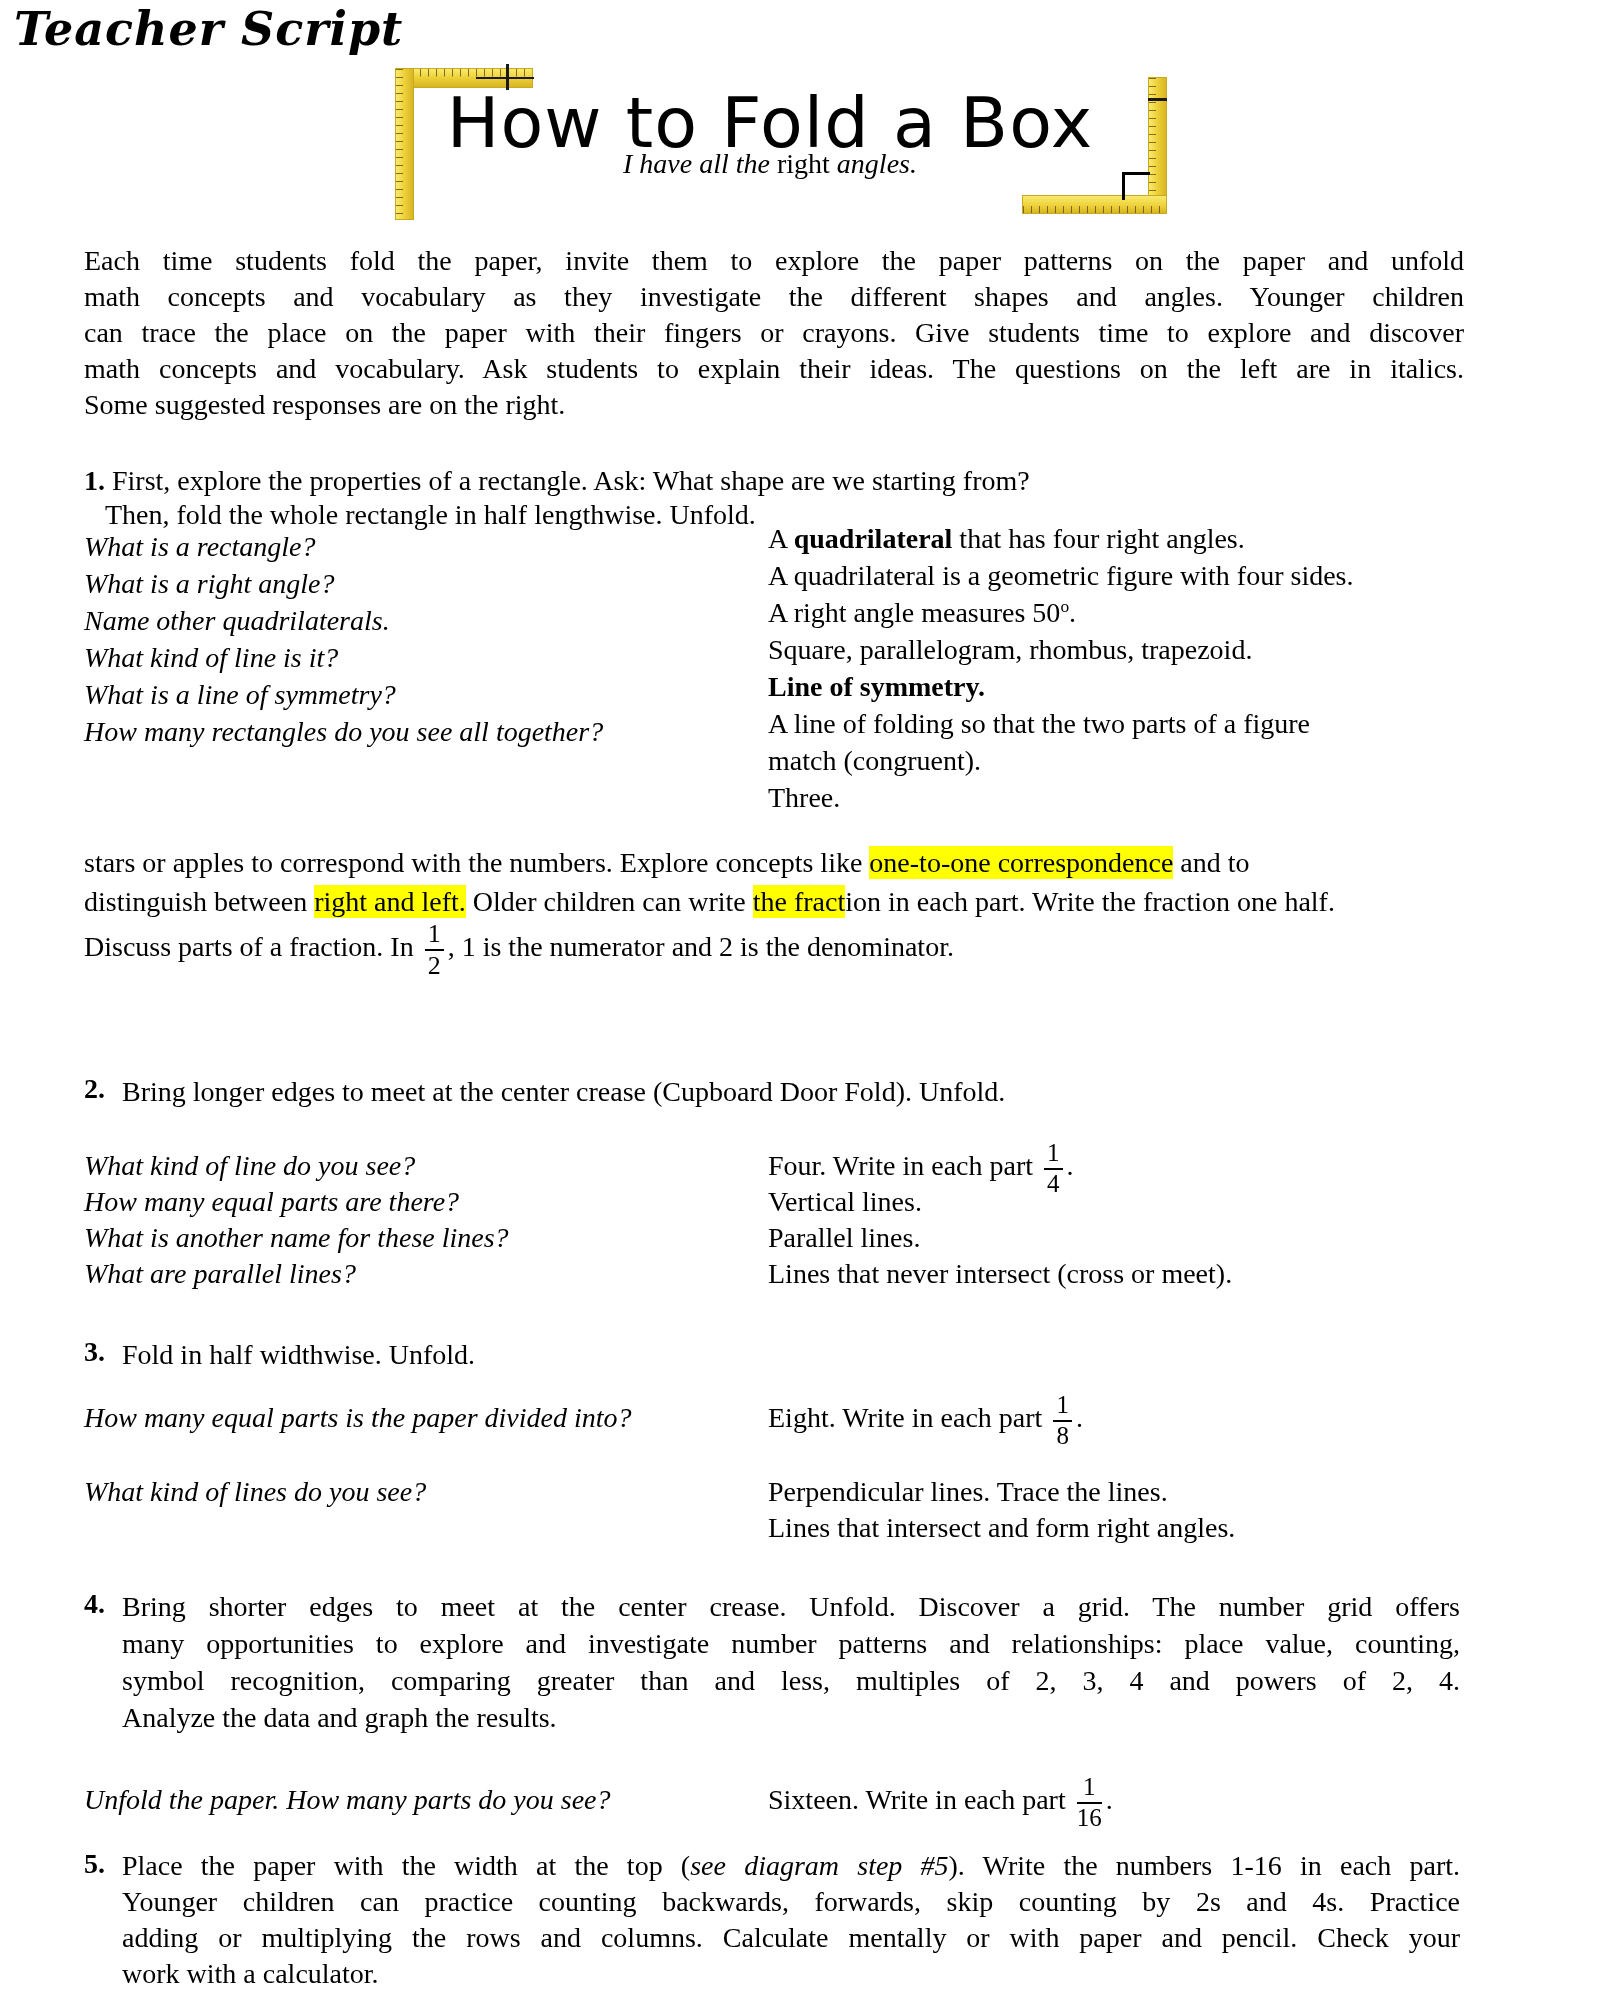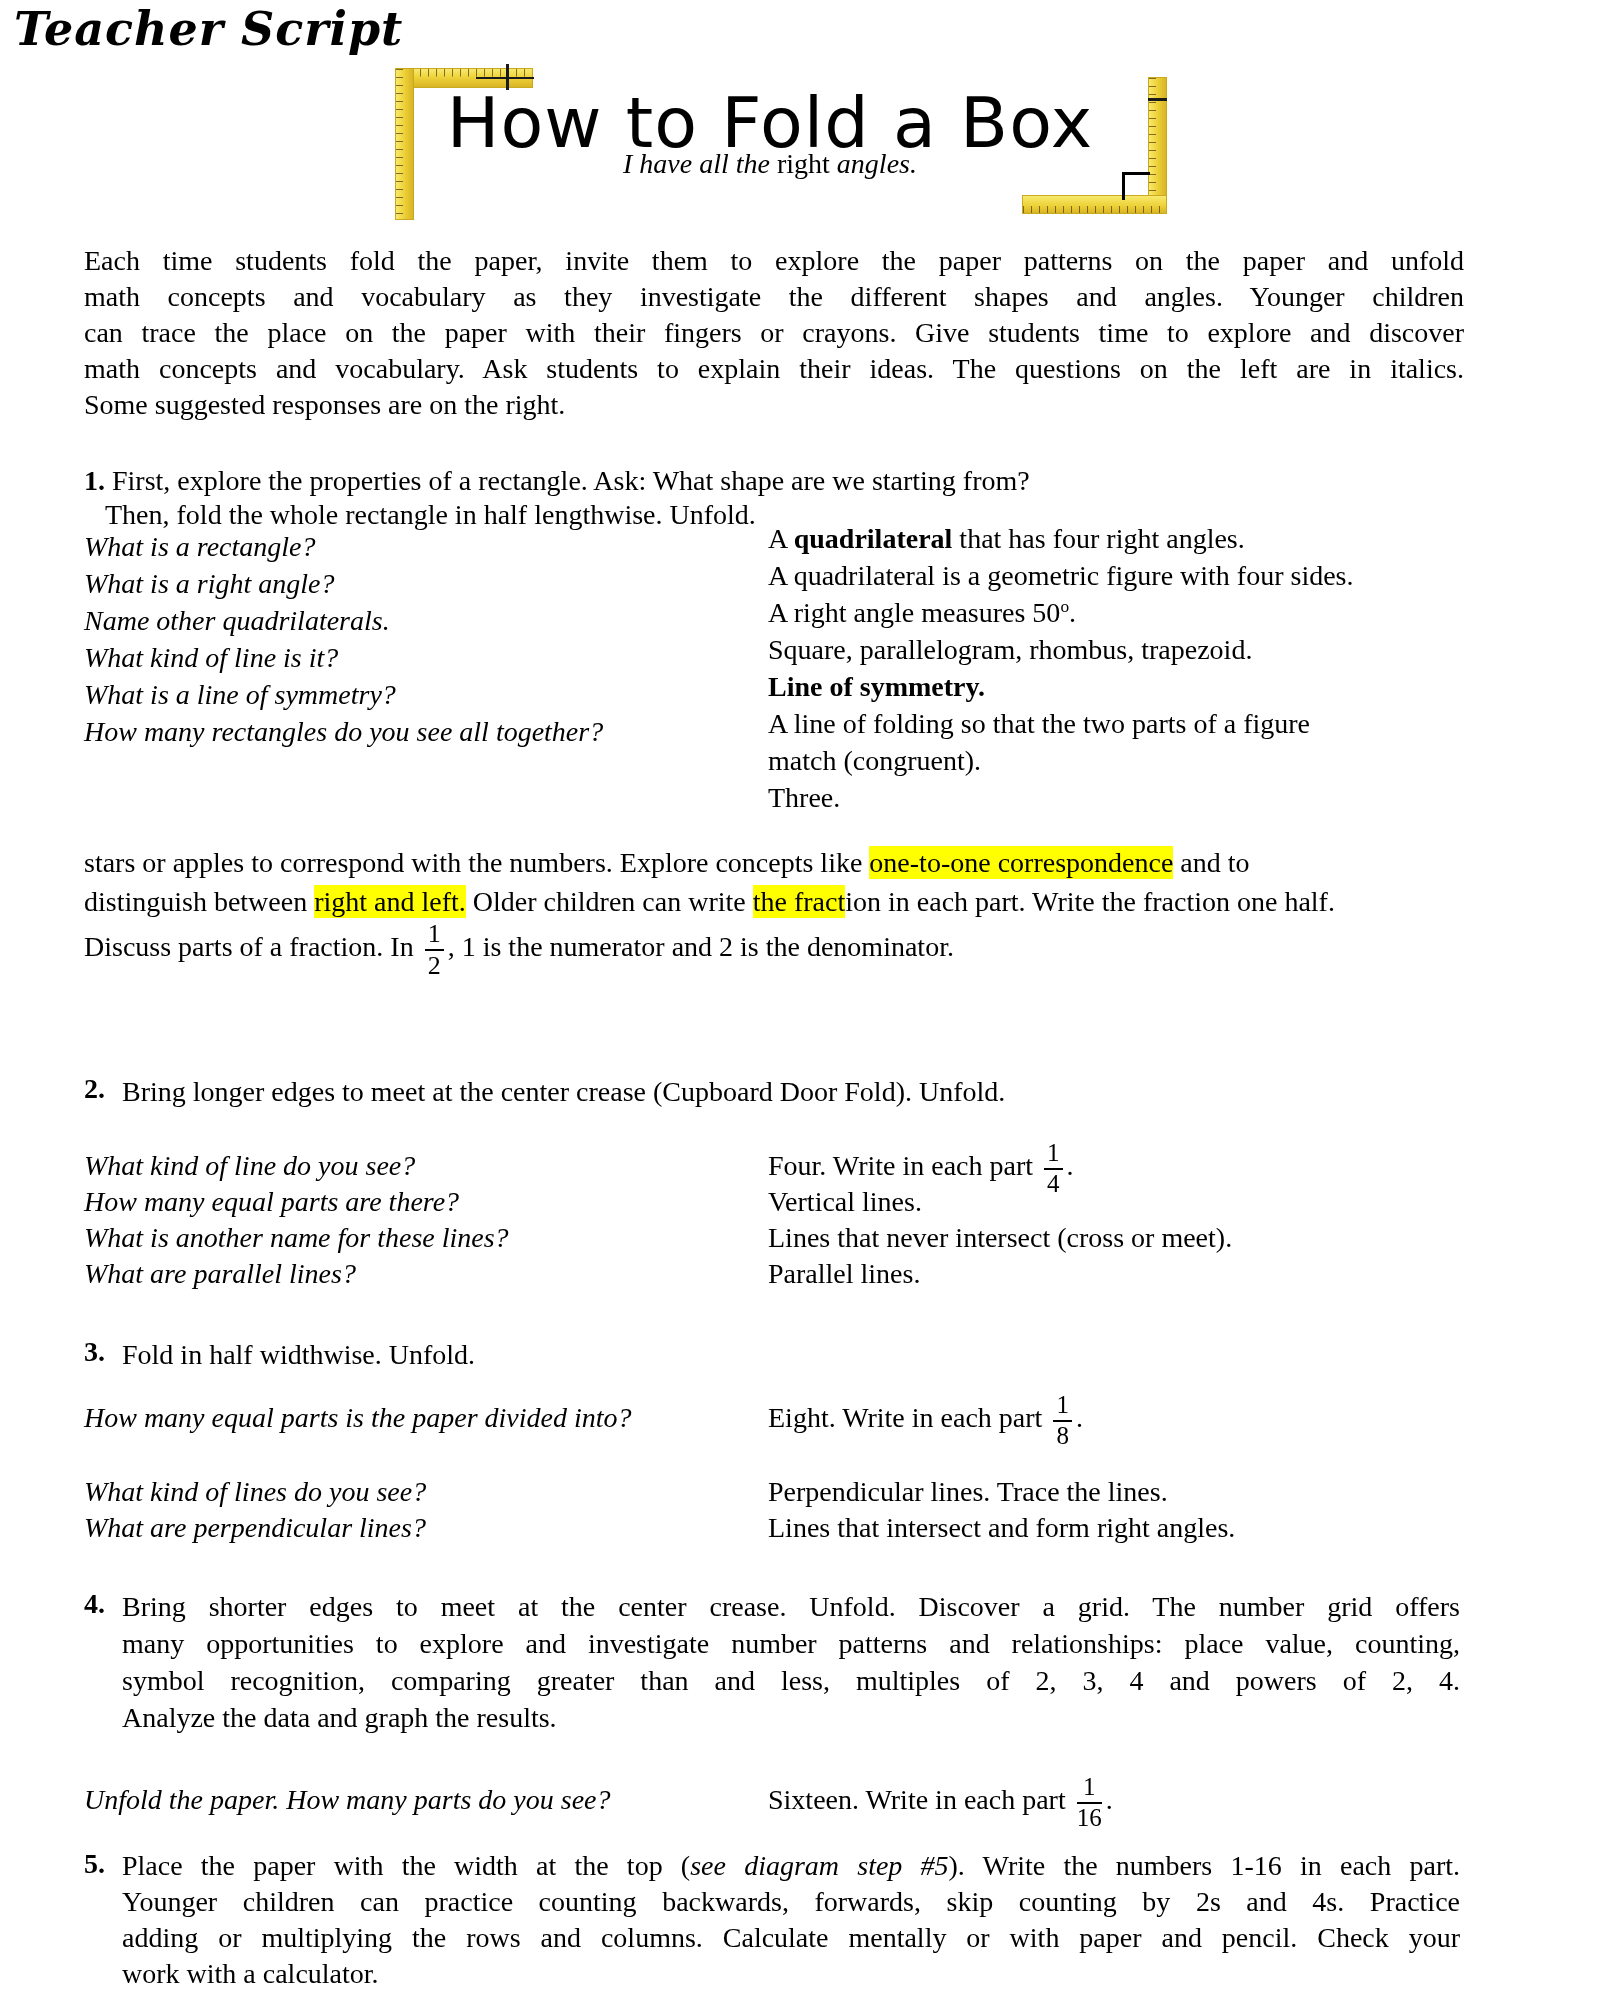--- a/index.html
+++ b/index.html
@@ -132,35 +132,34 @@
   <div class="qa" style="top:1148px;">
     <div class="ql">
       <div class="line36">What kind of line do you see?</div>
       <div class="line36">How many equal parts are there?</div>
       <div class="line36">What is another name for these lines?</div>
       <div class="line36">What are parallel lines?</div>
     </div>
     <div class="qr">
       <div class="line36"><span>Four. Write in each part </span><span class="frac frac-sm"><span class="fn">1</span><span class="fd">4</span></span><span>.</span></div>
       <div class="line36">Vertical lines.</div>
+      <div class="line36">Parallel lines.</div>
       <div class="line36">Lines that never intersect (cross or meet).</div>
-      <div class="line36">Parallel lines.</div>
     </div>
   </div>
 
   <div class="step" style="top:1336px;">
     <div class="num">3.</div>
     <div class="body nowrap">Fold in half widthwise. Unfold.</div>
   </div>
 
   <div class="qa" style="top:1400px;">
     <div class="ql">
       <div class="line36">How many equal parts is the paper divided into?</div>
       <div class="line36 gap38">What kind of lines do you see?</div>
-      <div class="line36">What are perpendicular lines?</div>
     </div>
     <div class="qr">
       <div class="line36"><span>Eight. Write in each part </span><span class="frac frac-sm"><span class="fn">1</span><span class="fd">8</span></span><span>.</span></div>
       <div class="line36 gap38">Perpendicular lines. Trace the lines.</div>
       <div class="line36">Lines that intersect and form right angles.</div>
     </div>
   </div>
 
   <div class="step" style="top:1588px;">
     <div class="num">4.</div>

